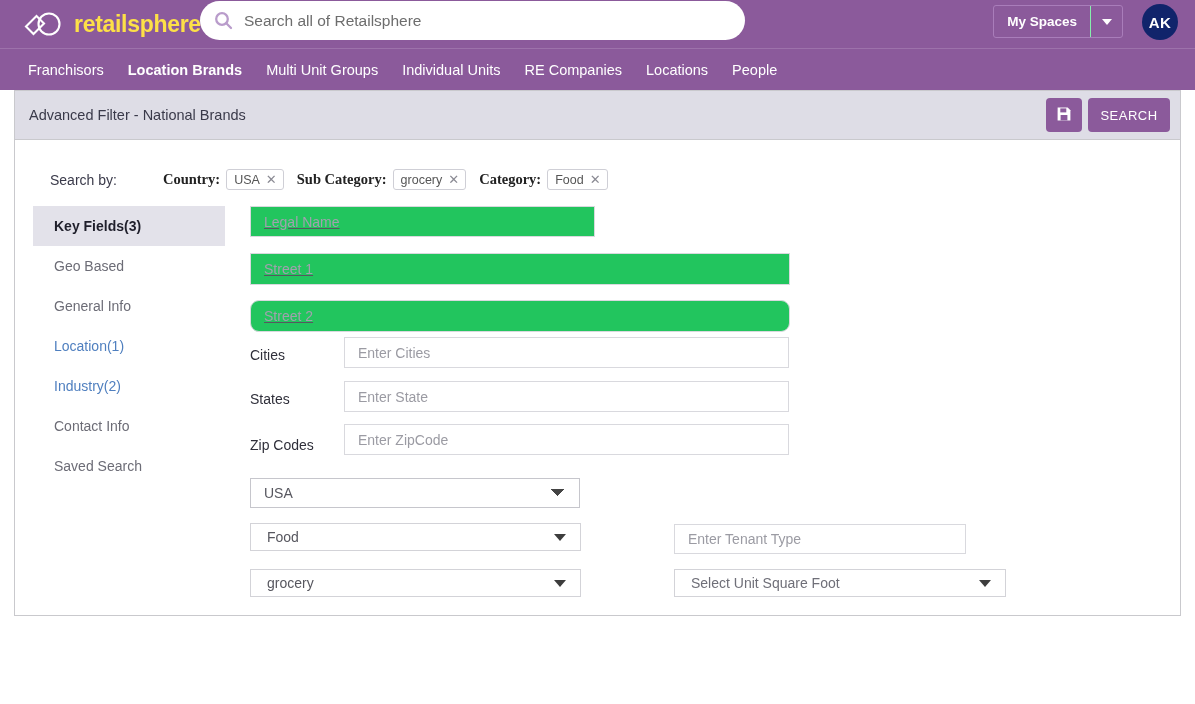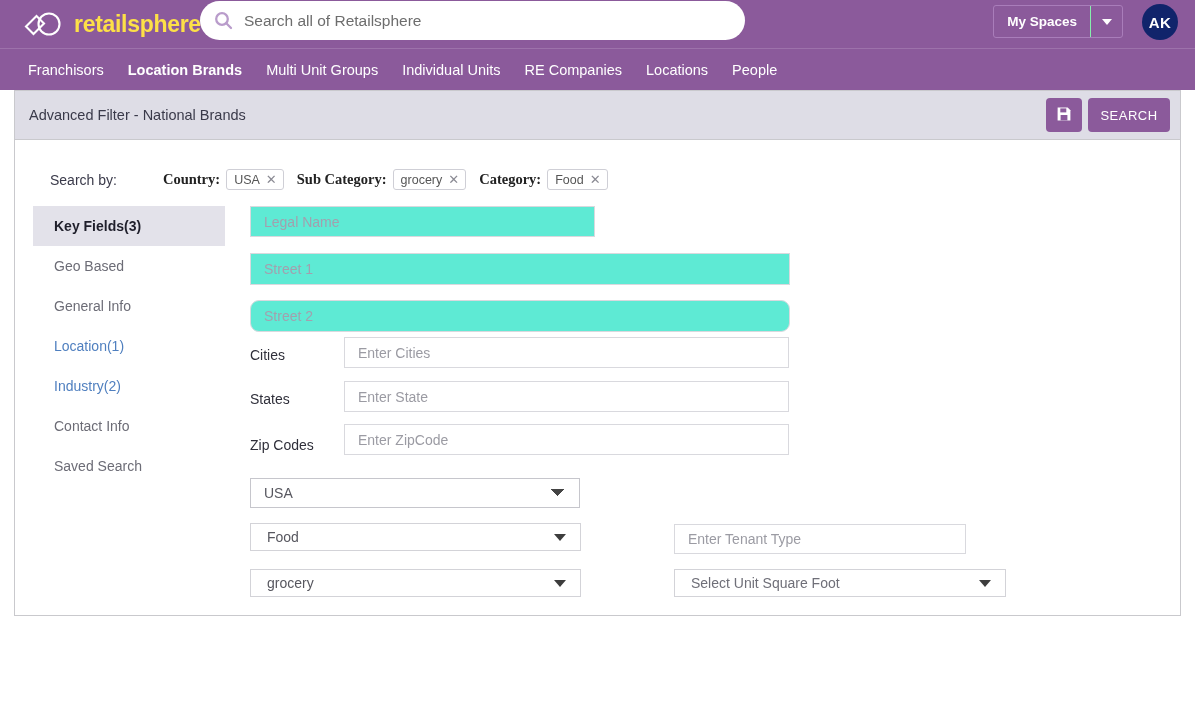--- a/index.html
+++ b/index.html
@@ -159,21 +159,21 @@
   }
   .fld {
     position: absolute;
     border: 1px solid #d9d9de;
     background: #ffffff;
     font-family: "Liberation Sans", sans-serif;
     font-size: 14px; color: #57575f;
     padding-left: 13px; outline: none;
   }
   .fld::placeholder { color: #9b9ba3; opacity: 1; }
-  .fld.tinted { background: #5eead4; }
+  .fld.tinted { background: #22c55e; text-decoration: underline; }
   .fld.tinted::placeholder { color: #a2a0ae; }
 
   .flabel {
     position: absolute; font-size: 14px; color: #2f2f3a;
   }
 
   .dd {
     position: absolute;
     border: 1px solid #d3d3d8; background: #ffffff;
     display: flex; align-items: center;

